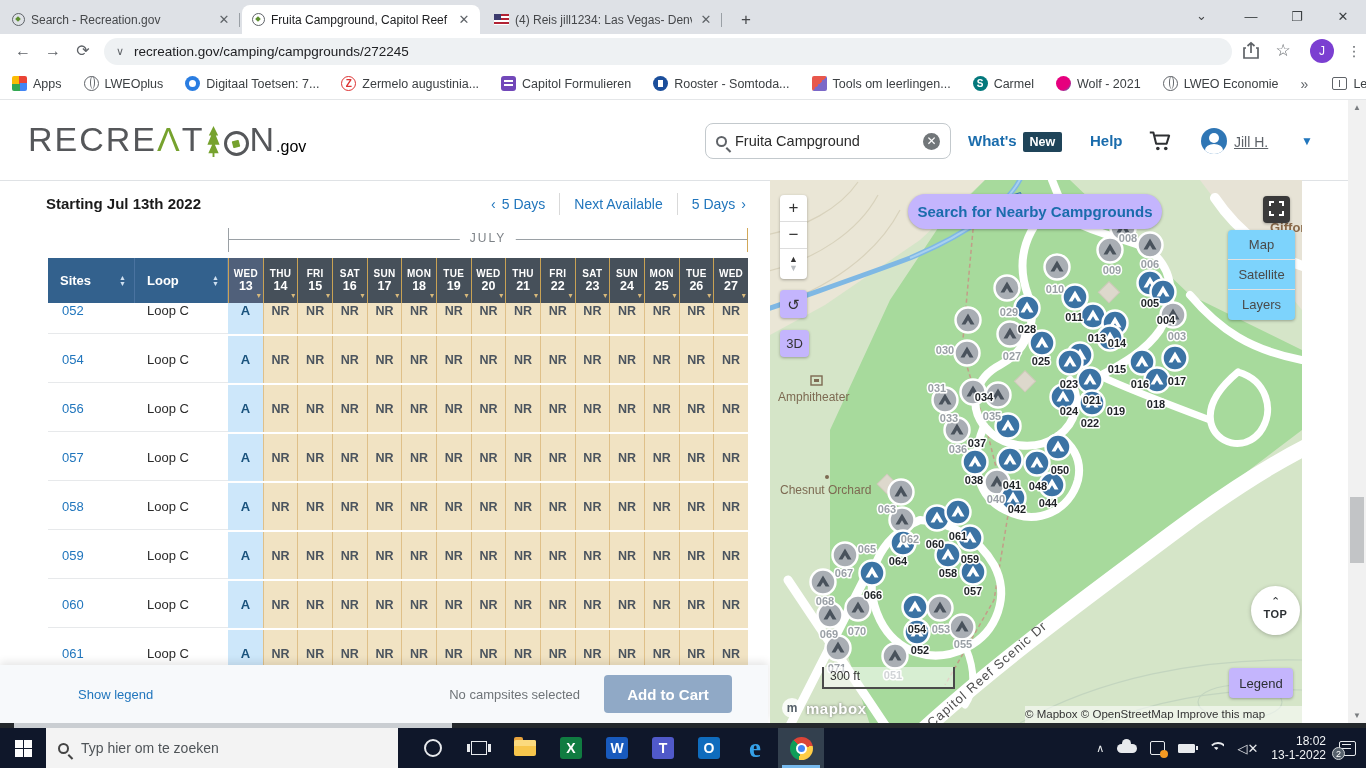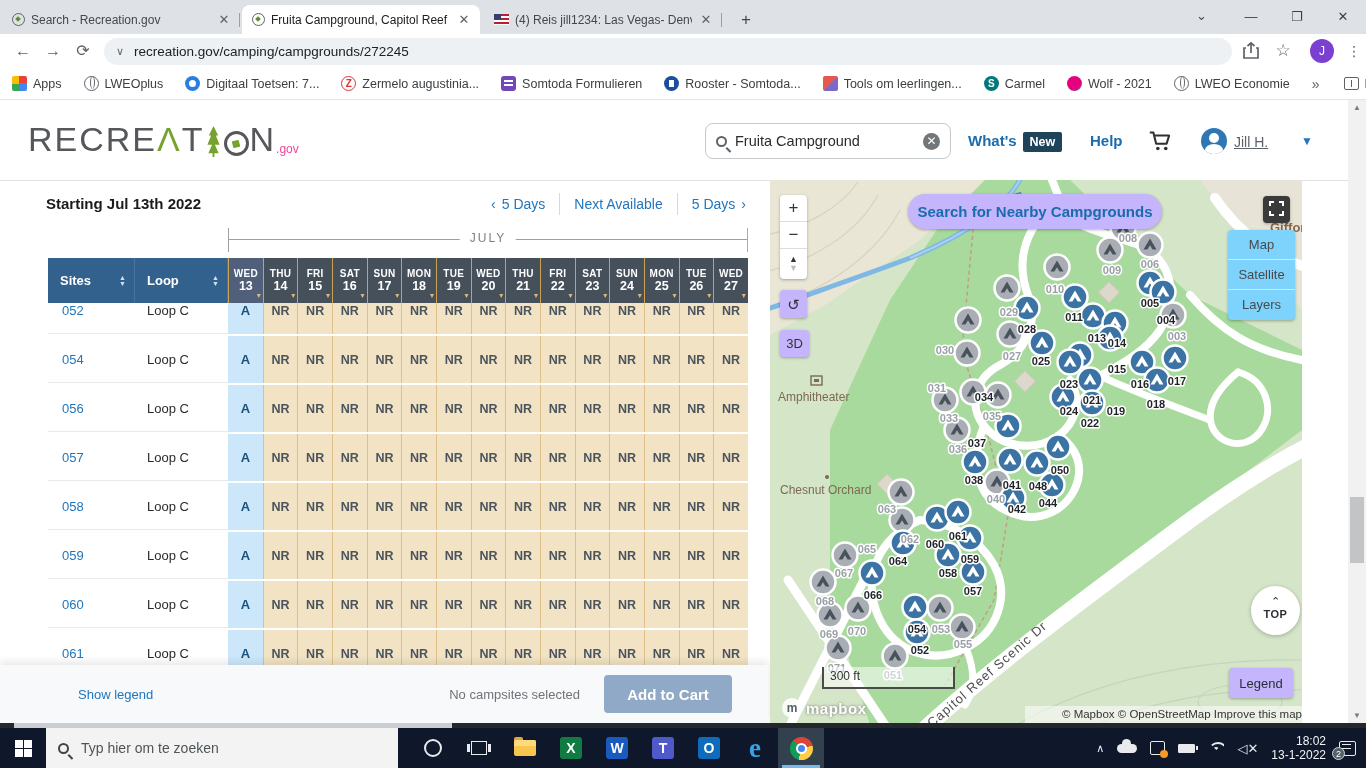--- a/index.html
+++ b/index.html
@@ -53,21 +53,21 @@
   .bm-div { width:1px; height:18px; background:#d4d6d8; margin:0 12px; }
   .i-reading { width:15px; height:13px; border:1.5px solid #5f6368; border-radius:2px; }
   .i-reading::after { content:""; position:absolute; left:2px; top:2px; width:4px; height:6px; border-right:1.5px solid #5f6368; height:7px; }
 
   
   #siteheader { left:0; top:100px; width:1366px; height:81px; background:#fff; border-bottom:1px solid #dfe2e5; }
   #logo { position:absolute; left:28px; top:20px; display:flex; align-items:flex-end; color:#55575a; font-size:34px; font-weight:300; letter-spacing:2px; }
   #logo .grn { color:#76a22e; }
   .logo-o { width:25px; height:25px; border:3px solid #55575a; border-radius:50%; margin:0 1px 3px 2px; position:relative; }
   .logo-o::after { content:""; position:absolute; left:4.5px; top:4.5px; width:10px; height:10px; background:#76a22e; clip-path:polygon(50% 0,100% 50%,50% 100%,0 50%); transform:rotate(30deg); }
-  .logo-gov { font-size:12px; color:#ec4899; letter-spacing:0; margin-bottom:3px; }
+  .logo-gov { font-size:16px; color:#000000; letter-spacing:0; margin-bottom:3px; }
   #hsearch { position:absolute; left:705px; top:23px; width:246px; height:36px; border:1px solid #c3c9cd; border-radius:8px; display:flex; align-items:center; padding:0 10px; }
   .mag { width:11px; height:11px; border:2px solid #5f6368; border-radius:50%; position:relative; flex:none; }
   .mag::after { content:""; position:absolute; left:9px; top:9px; width:6px; height:2px; background:#5f6368; transform:rotate(45deg); transform-origin:0 0; }
   #hsearch .q { flex:1; margin:0 8px; font-size:14.5px; color:#2b2b2b; }
   .clear-x { width:17px; height:17px; border-radius:50%; background:#717679; color:#fff; font-size:12px; text-align:center; line-height:16px; }
   .hnav { position:absolute; top:32px; font-size:15px; font-weight:bold; color:#1a6cac; }
   .badge-new { background:#1f4459; color:#fff; font-size:12.5px; font-weight:bold; padding:3px 7px; border-radius:2px; margin-left:6px; }
   .site-avatar { position:absolute; left:1201px; top:28px; width:26px; height:26px; border-radius:50%; background:#2f76b5; overflow:hidden; }
   .site-avatar::before { content:""; position:absolute; left:8px; top:5px; width:10px; height:10px; border-radius:50%; background:#fff; }
   .site-avatar::after { content:""; position:absolute; left:4px; top:16px; width:18px; height:12px; border-radius:50%; background:#fff; }
@@ -121,21 +121,21 @@
   #stylestack div { height:30px; line-height:30px; text-align:center; color:#4a4a4a; font-size:13px; border-bottom:1px solid #e2e2e2; }
   #stylestack div:last-child { border-bottom:none; }
   #topbtn { position:absolute; left:481px; top:406px; width:49px; height:49px; border-radius:50%; background:#fff; box-shadow:0 1px 4px rgba(0,0,0,.25); text-align:center; color:#2b2f33; }
   #topbtn .ch { font-size:11px; line-height:14px; margin-top:8px; }
   #topbtn .t { font-size:11px; font-weight:bold; letter-spacing:.5px; }
   #legendbtn { left:459px; top:488px; width:64px; height:30px; border-radius:4px; color:#2b2f33; font-size:13px; }
   #scalebar { position:absolute; left:10px; top:487px; width:133px; height:22px; background:rgba(255,255,255,.55); border:2px solid #4a4a4a; border-top:none; font-size:12px; color:#333; padding:2px 4px 0 6px;margin-left:42px; }
   #mblogo { position:absolute; left:12px; top:518px; display:flex; align-items:center; gap:4px; }
   #mblogo .c { width:20px; height:20px; border-radius:50%; background:rgba(255,255,255,.85); color:#56606a; text-align:center; line-height:20px; font-size:12px; font-weight:bold; }
   #mblogo .w { color:#fff; font-weight:bold; font-size:15px; letter-spacing:.5px; text-shadow:0 0 3px rgba(80,80,80,.8); }
-  #attrib { position:absolute; left:255px; top:526px; width:277px; height:17px; background:rgba(255,255,255,.55); font-size:11.5px; color:#333; text-align:right; line-height:17px; white-space:nowrap; }
+  #attrib { position:absolute; left:255px; top:526px; width:277px; height:17px; background:rgba(255,255,255,.55); font-size:11.5px; color:#333; text-align:left; line-height:17px; white-space:nowrap; }
 
   
   #vscroll { left:1348px; top:100px; width:18px; height:623px; background:#f1f1f1; }
   #vscroll .arr { position:absolute; left:0; width:18px; height:15px; color:#7a7d80; font-size:8px; text-align:center; line-height:15px; }
   #vthumb { position:absolute; left:2px; top:397px; width:14px; height:66px; background:#c2c4c6; }
   #hscroll { left:0px; top:723px; width:1366px; height:5px; background:#24282c; }
   #hthumb { position:absolute; left:14px; top:0; width:438px; height:5px; background:#caced2; }
 
   
   #taskbar { left:0; top:728px; width:1366px; height:40px; background:#0f172a; display:flex; align-items:center; color:#fff; }
@@ -235,21 +235,21 @@
       <span class="bm">
         <span class="bmi i-blue-pin"></span>
         <span>Digitaal Toetsen: 7...</span>
       </span>
       <span class="bm">
         <span class="bmi i-zermelo-red">Z</span>
         <span>Zermelo augustinia...</span>
       </span>
       <span class="bm">
         <span class="bmi i-form-purple"></span>
-        <span>Somtoda Formulieren</span>
+        <span>Capitol Formulieren</span>
       </span>
       <span class="bm">
         <span class="bmi i-rooster-blue"></span>
         <span>Rooster - Somtoda...</span>
       </span>
       <span class="bm">
         <span class="bmi i-tools-colored"></span>
         <span>Tools om leerlingen...</span>
       </span>
       <span class="bm">

